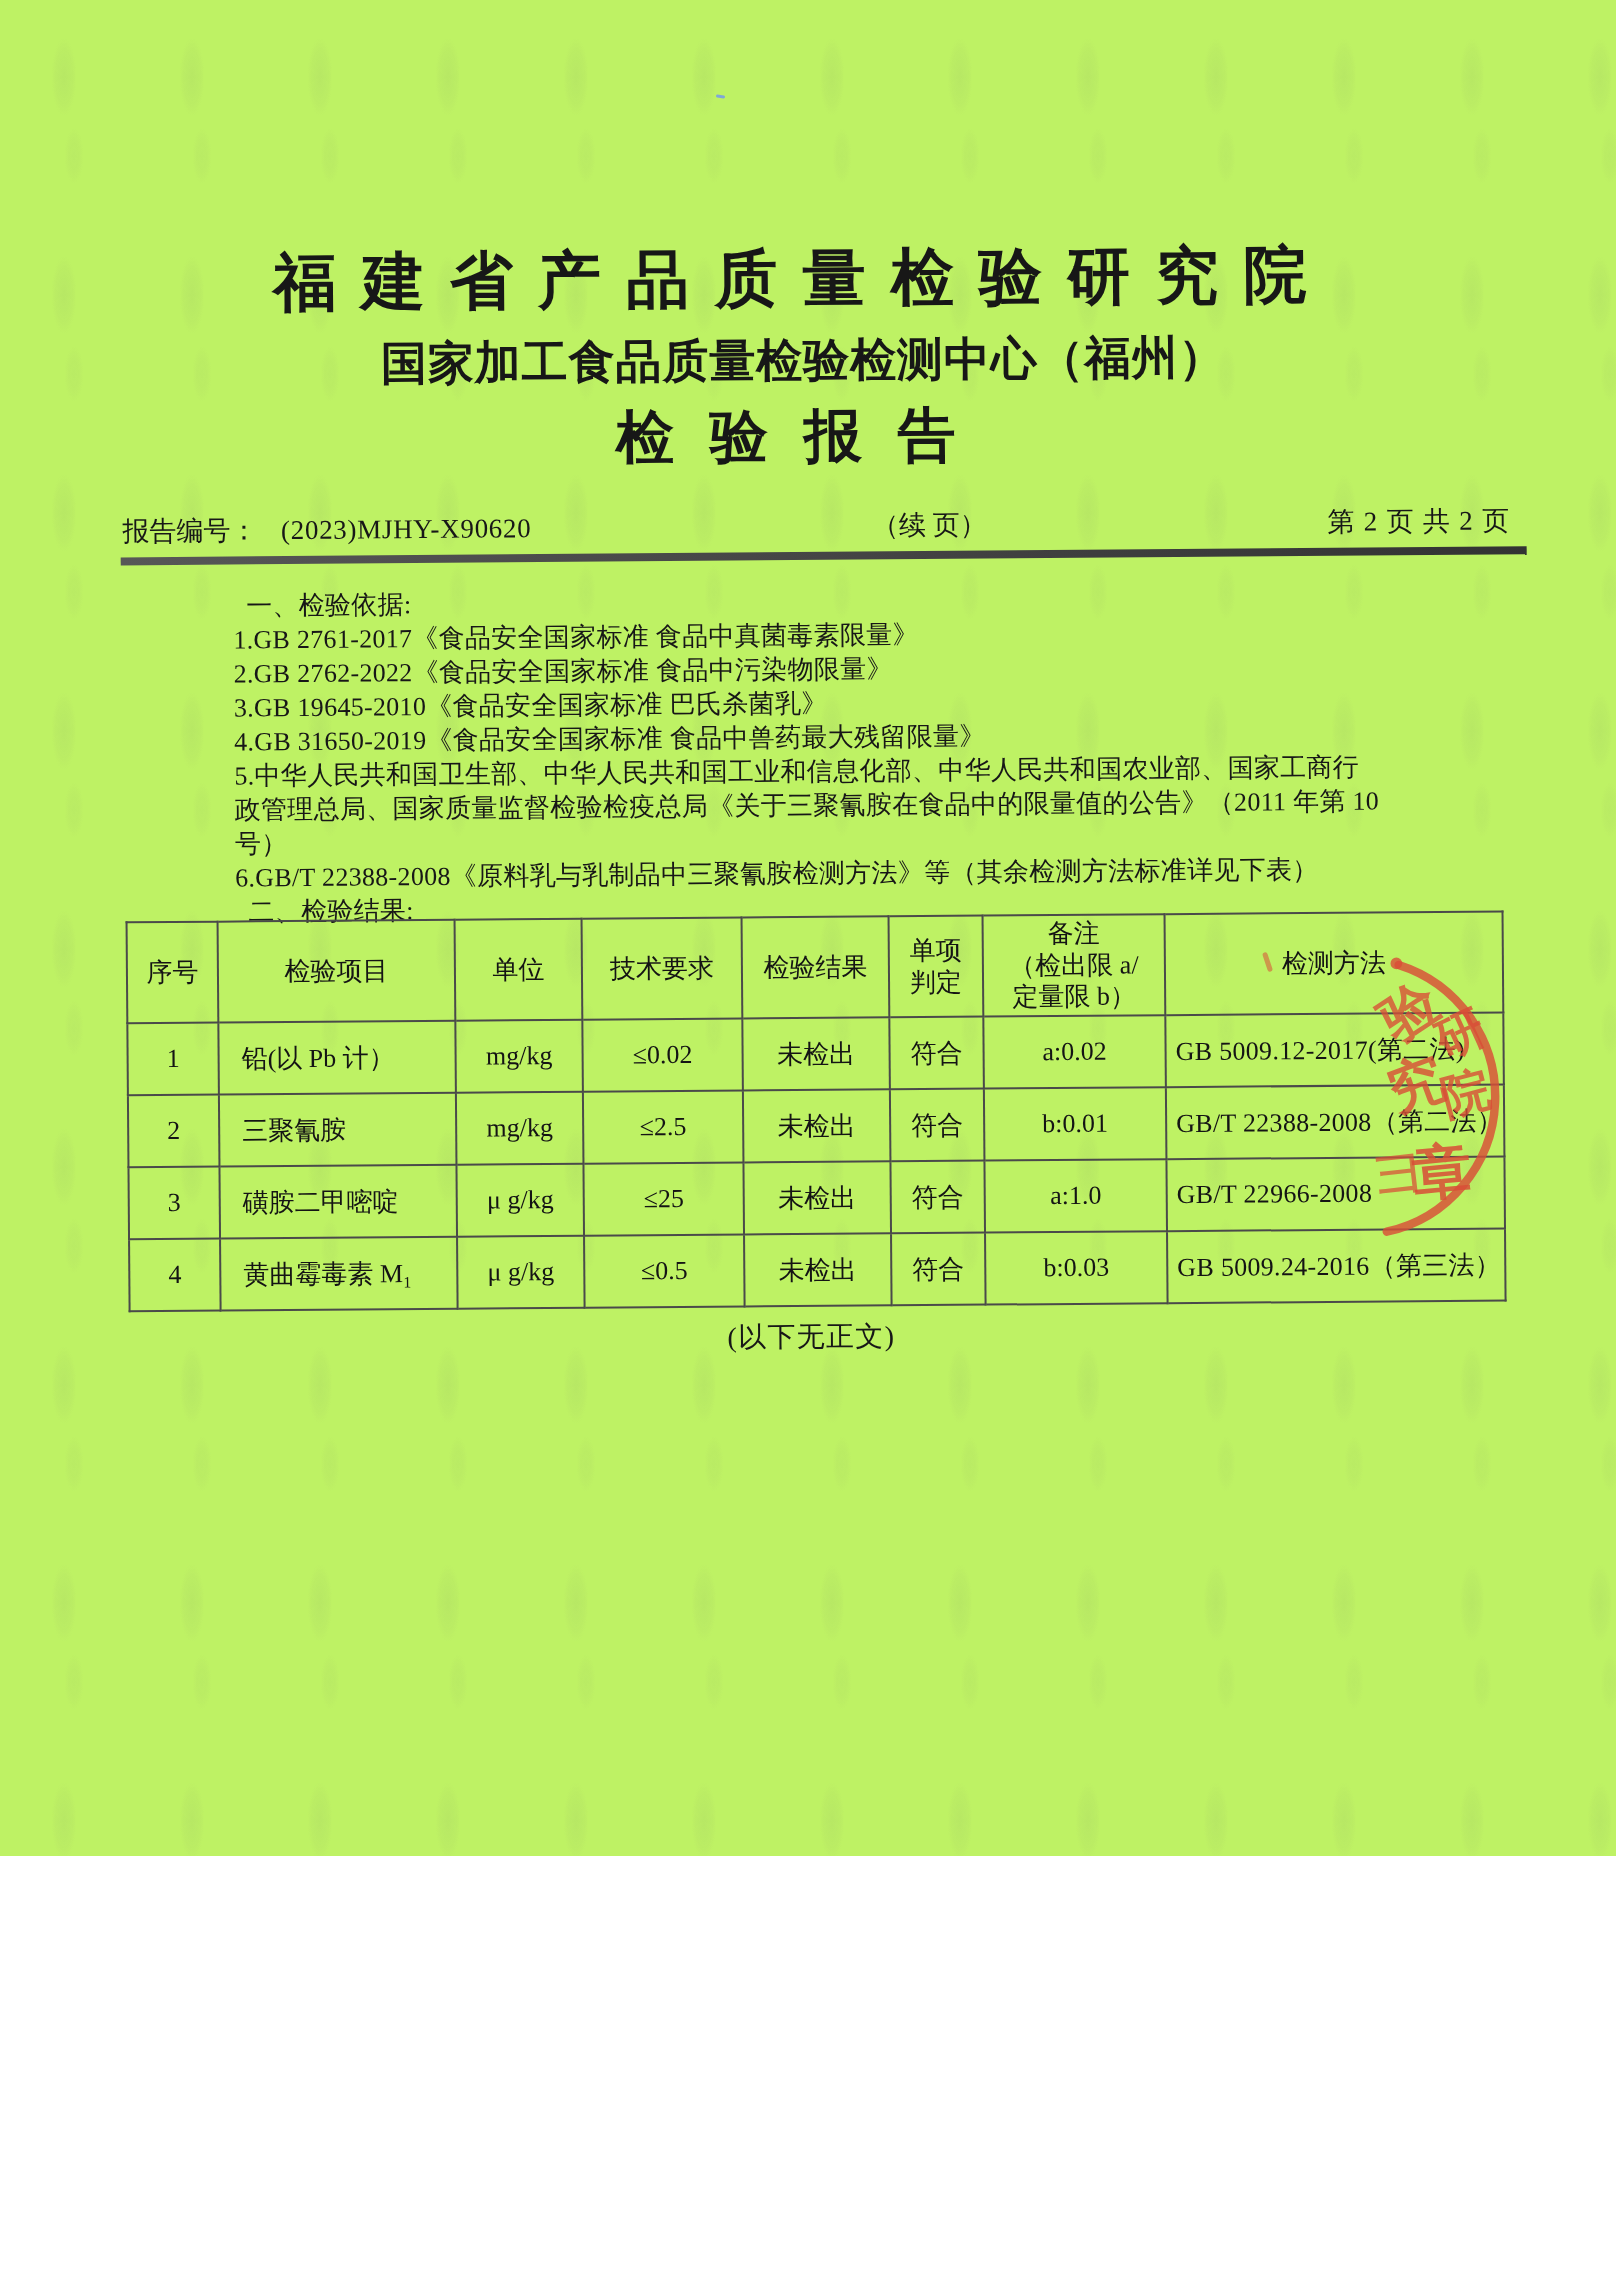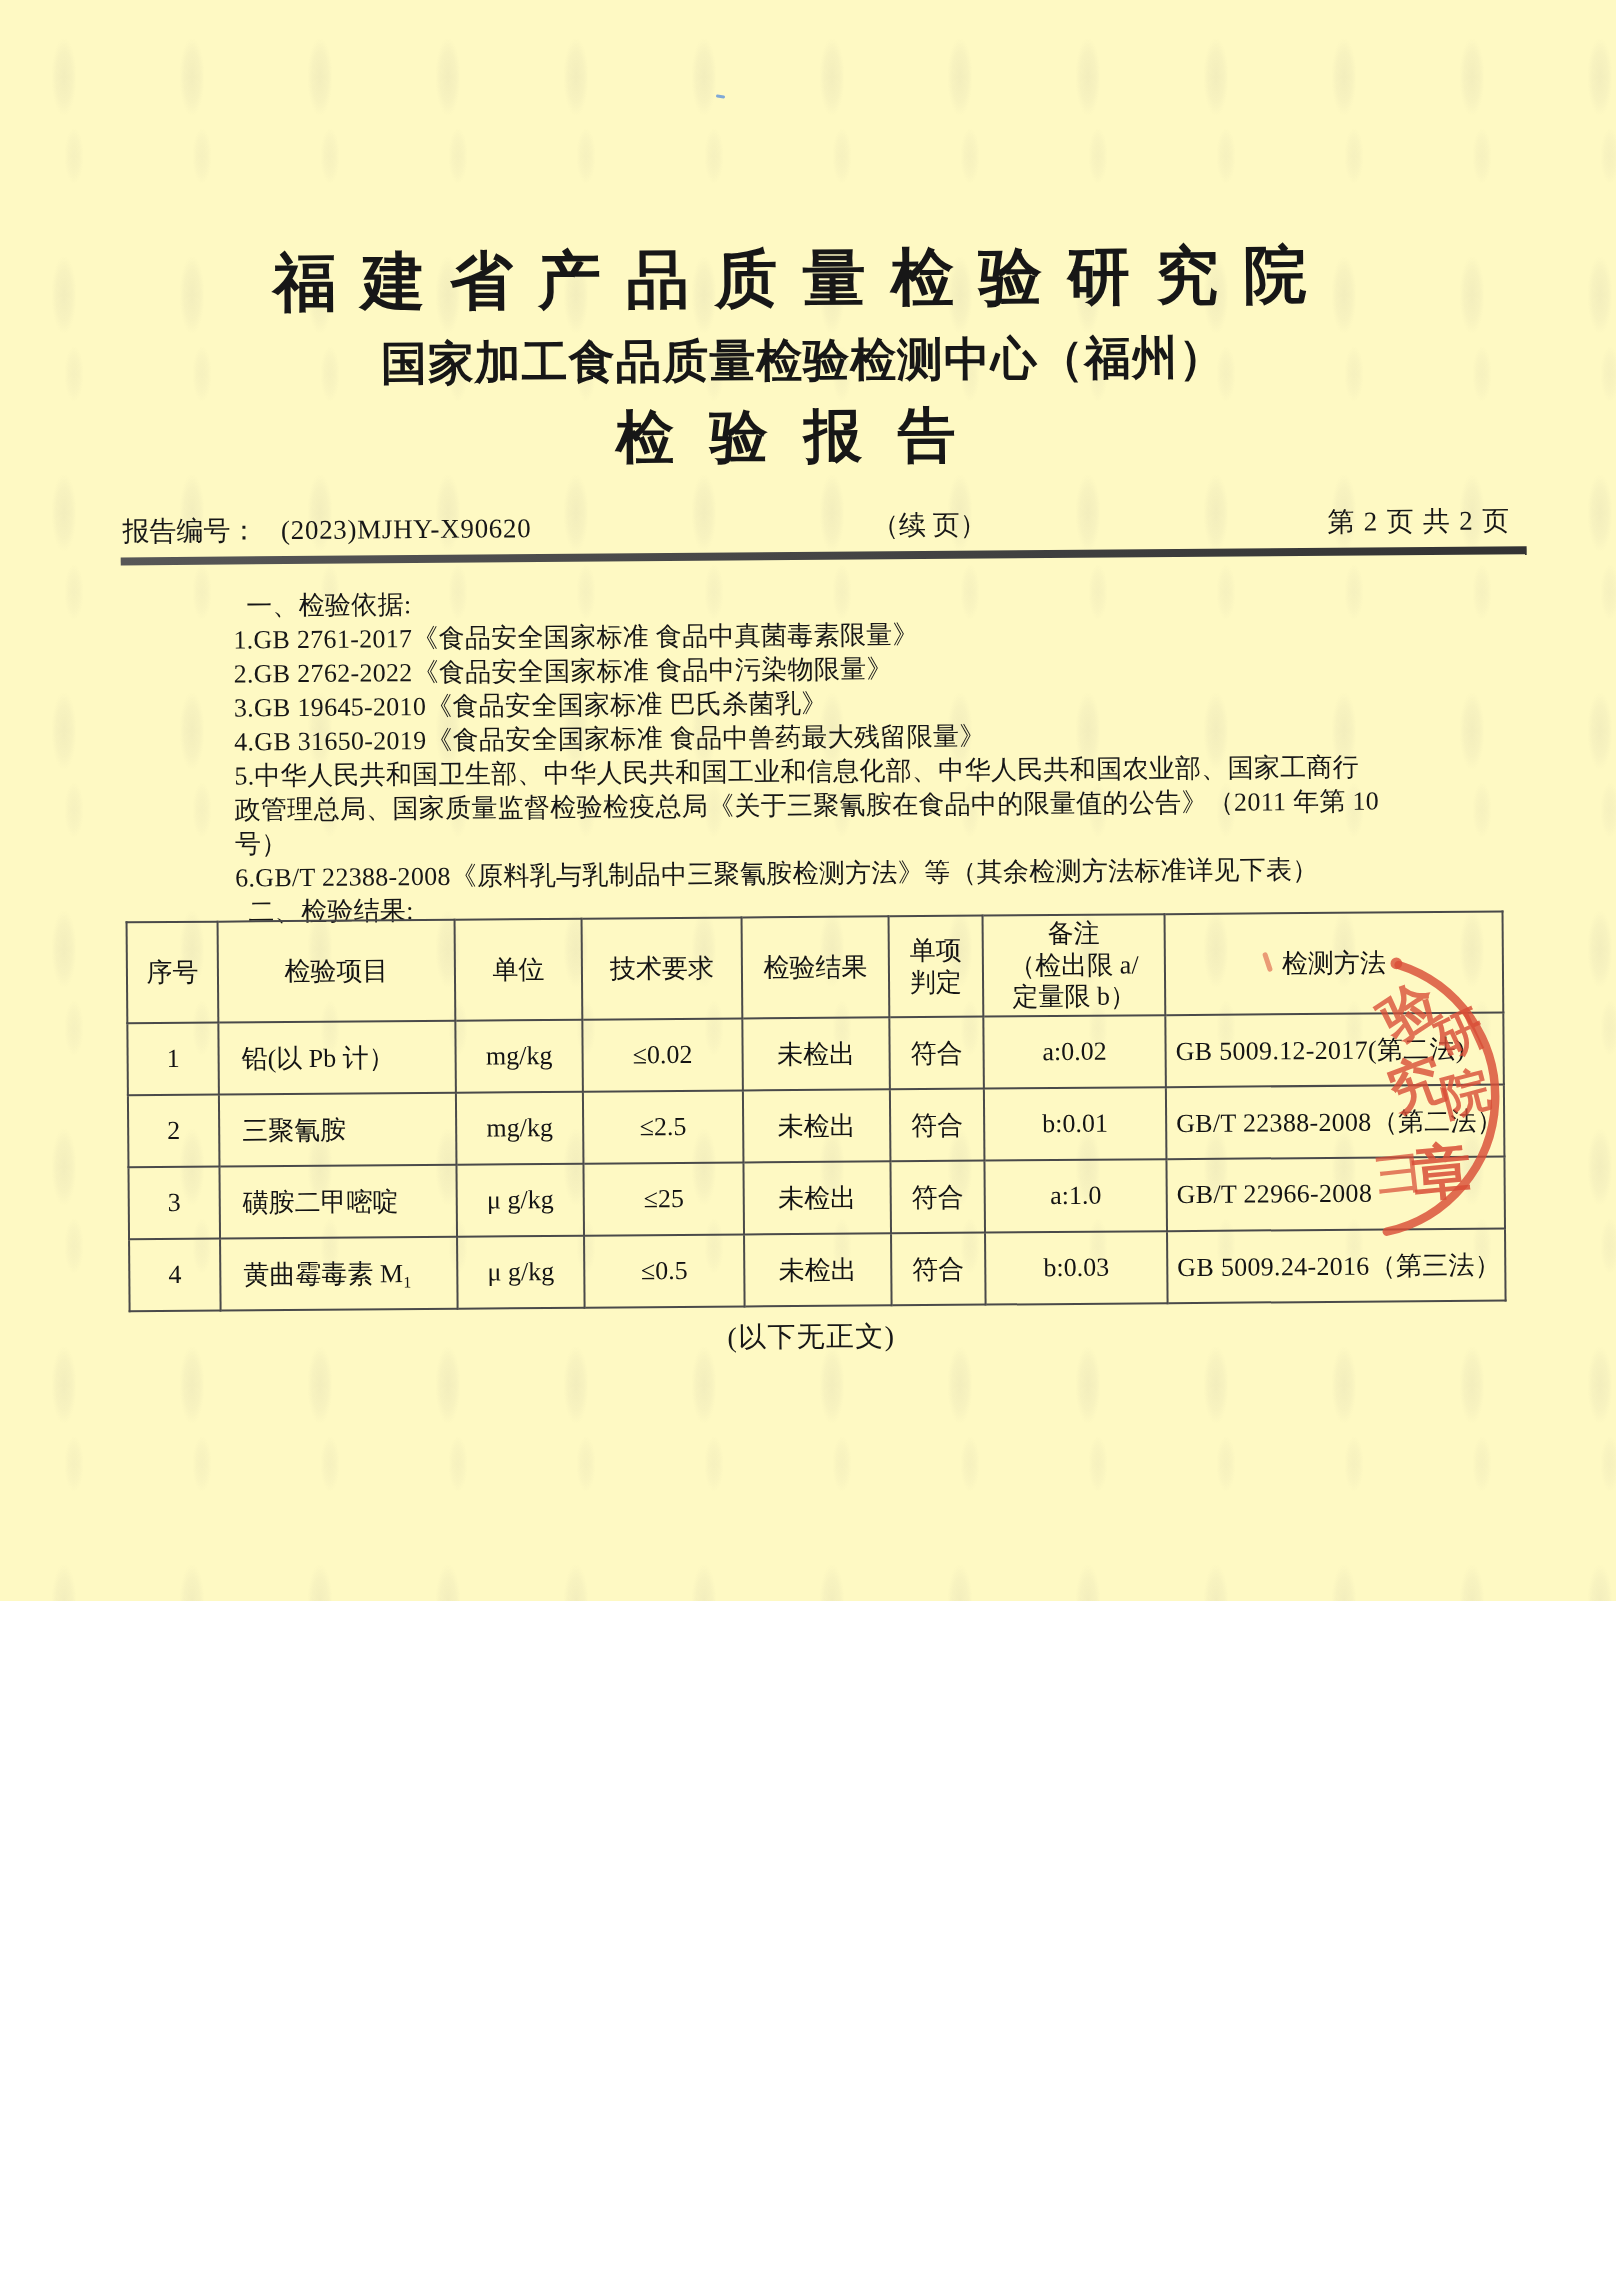--- a/index.html
+++ b/index.html
@@ -1,17 +1,17 @@
 <!DOCTYPE html>
 <html style="font-size:10.4px"><head>
 <meta charset="utf-8">
 <style>
   html,body{margin:0;padding:0;background:#ffffff;}
   .page{
-    position:relative;width:1616px;height:1601px;background:#fef9c3;overflow:hidden;
+    position:relative;width:1616px;height:1856px;background:#bef264;overflow:hidden;
     font-family:"Liberation Serif","DejaVu Serif",serif;color:#171717;
   }
   
   .watermark{
     position:absolute;inset:0;
     background-image:
       radial-gradient(ellipse 17px 53px at 64px 77px, rgba(95,95,105,0.07) 0%, rgba(95,95,105,0.04) 48%, rgba(95,95,105,0) 74%),
       radial-gradient(ellipse 13px 38px at 74px 156px, rgba(95,95,105,0.05) 0%, rgba(95,95,105,0.028) 48%, rgba(95,95,105,0) 74%);
     background-size:128px 218px;
   }

